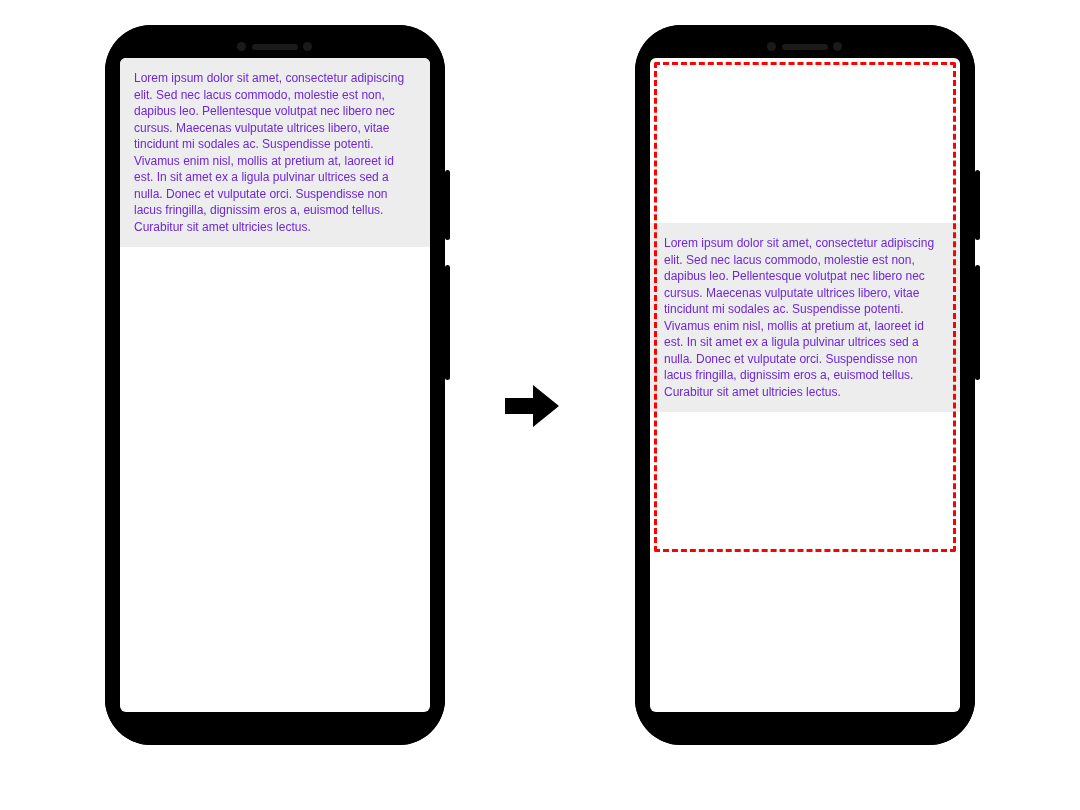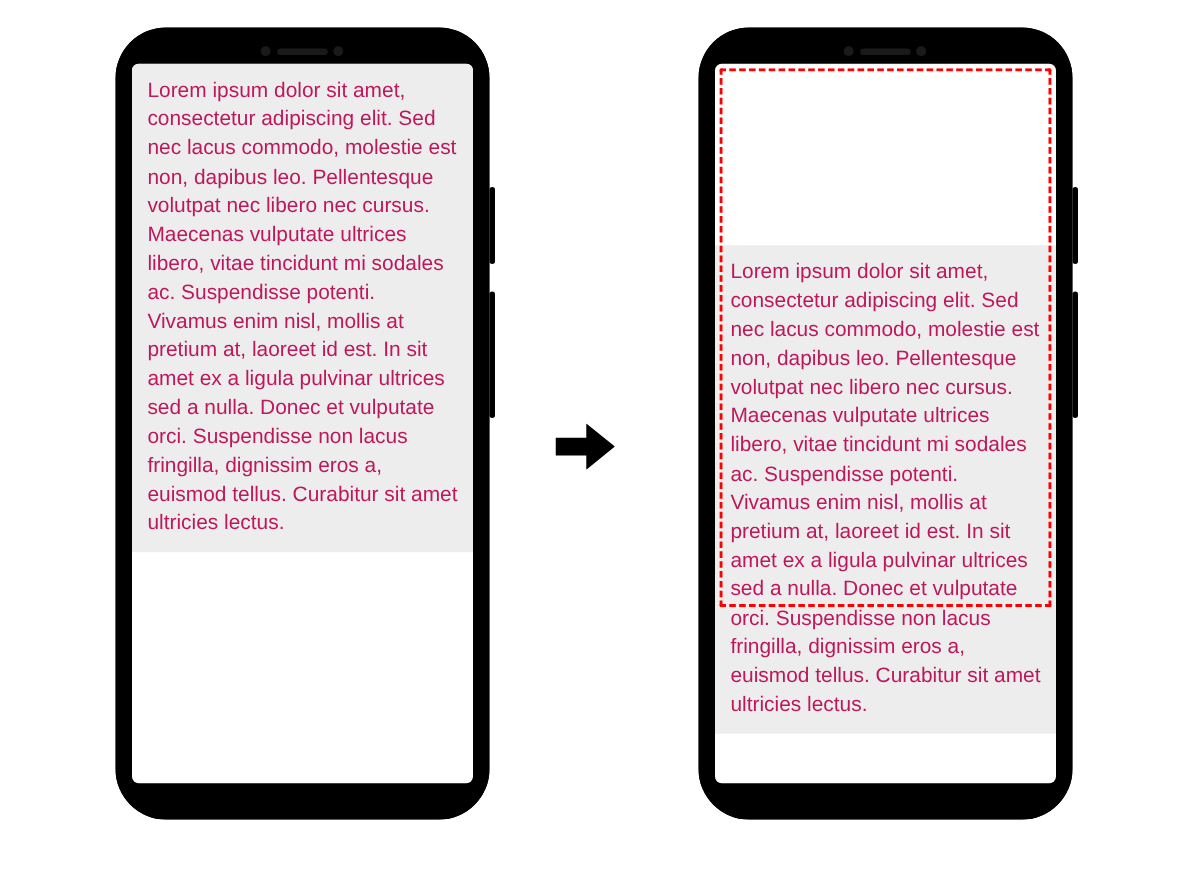--- a/index.html
+++ b/index.html
@@ -6,21 +6,21 @@
   .stage{position:relative;width:1080px;height:810px;}
   .phone{position:absolute;width:340px;height:720px;background:#000;border-radius:46px;padding:9px;box-sizing:border-box;box-shadow:0 0 0 2px #000 inset;}
   .phone-inner{position:relative;width:100%;height:100%;background:#000;border-radius:40px;overflow:hidden;}
   .screen{position:absolute;top:24px;bottom:24px;left:6px;right:6px;background:#fff;border-radius:6px;overflow:hidden;}
   .speaker{position:absolute;top:10px;left:50%;transform:translateX(-50%);width:46px;height:6px;background:#1a1a1a;border-radius:3px;}
   .camera{position:absolute;top:8px;left:50%;transform:translateX(28px);width:9px;height:9px;background:#1a1a1a;border-radius:50%;}
   .camera2{position:absolute;top:8px;left:50%;transform:translateX(-38px);width:9px;height:9px;background:#1a1a1a;border-radius:50%;}
   .btn-side{position:absolute;background:#000;border-radius:3px;}
   .btn-power{right:-5px;top:145px;width:5px;height:70px;}
   .btn-vol{right:-5px;top:240px;width:5px;height:115px;}
-  .content-box{background:#ededed;color:#be185d;font-size:19px;line-height:1.38;padding:12px 14px;box-sizing:border-box;}
+  .content-box{background:#ededed;color:#6d28d9;font-size:12px;line-height:1.38;padding:12px 14px;box-sizing:border-box;}
   .phone-left{left:105px;top:25px;}
   .phone-right{left:635px;top:25px;}
   .left-screen .content-box{position:absolute;top:0;left:0;right:0;}
   .right-screen .content-box{position:absolute;top:165px;left:0;right:0;}
   .dash-box{position:absolute;top:4px;left:4px;right:4px;height:490px;border:3px dashed #f00;box-sizing:border-box;border-radius:2px;}
   .arrow{position:absolute;left:505px;top:385px;width:54px;height:42px;}
   .arrow svg{width:100%;height:100%;}
 </style>
 </head>
 <body>

